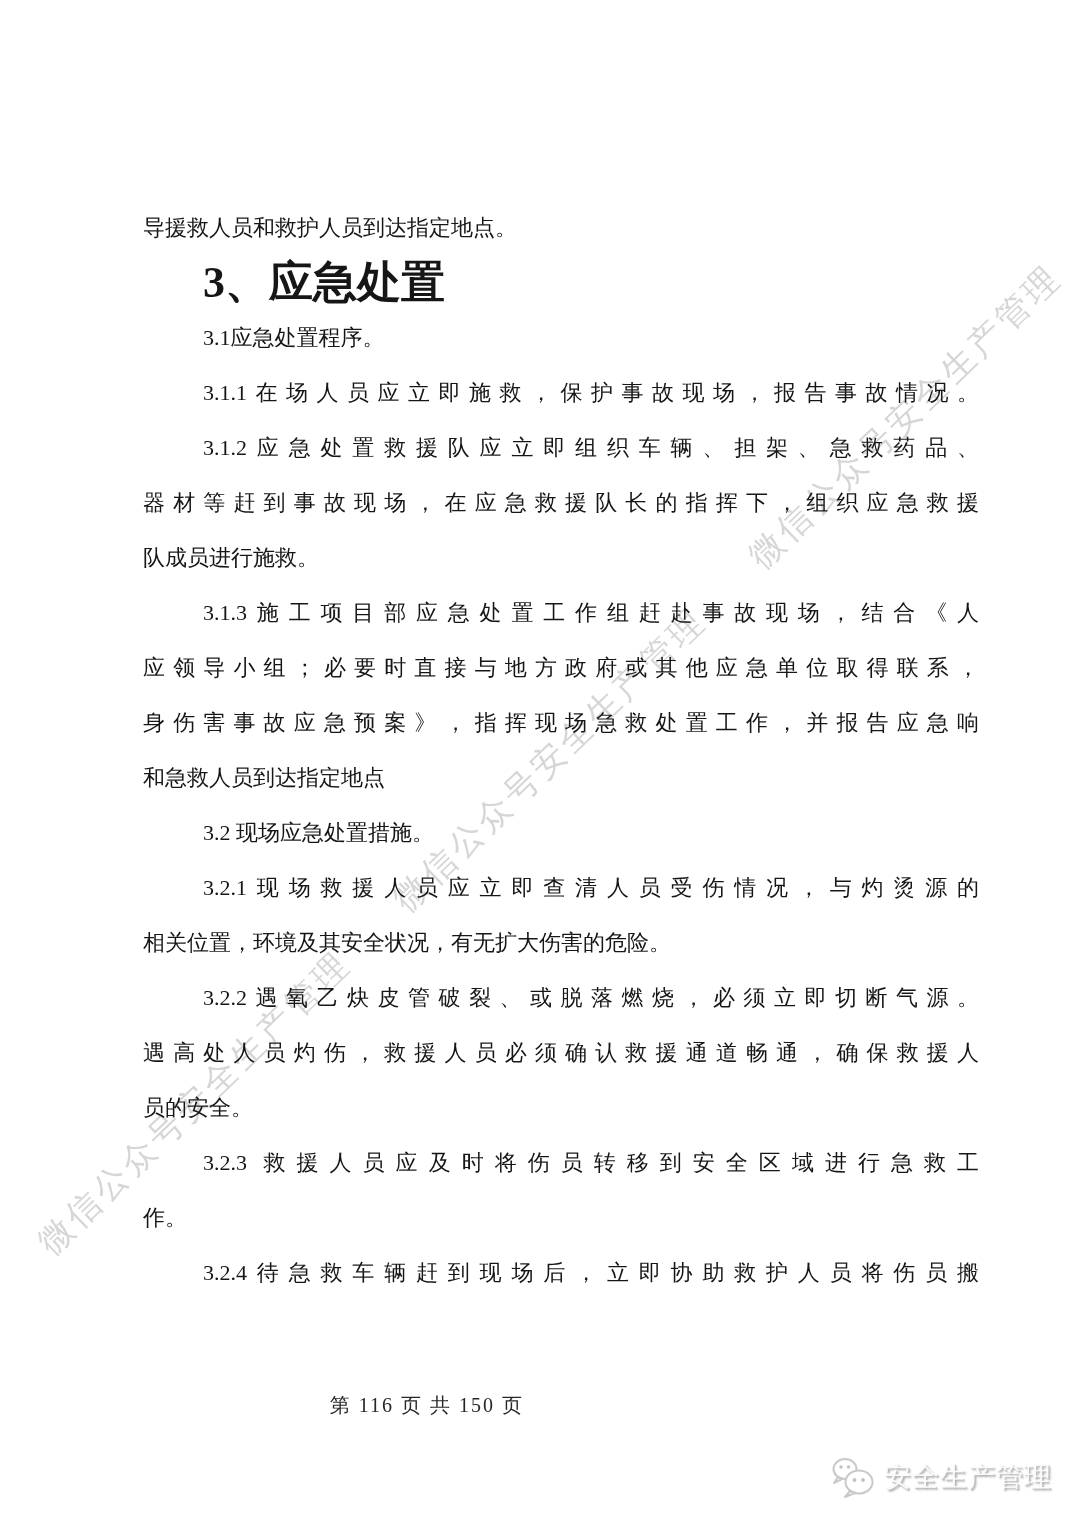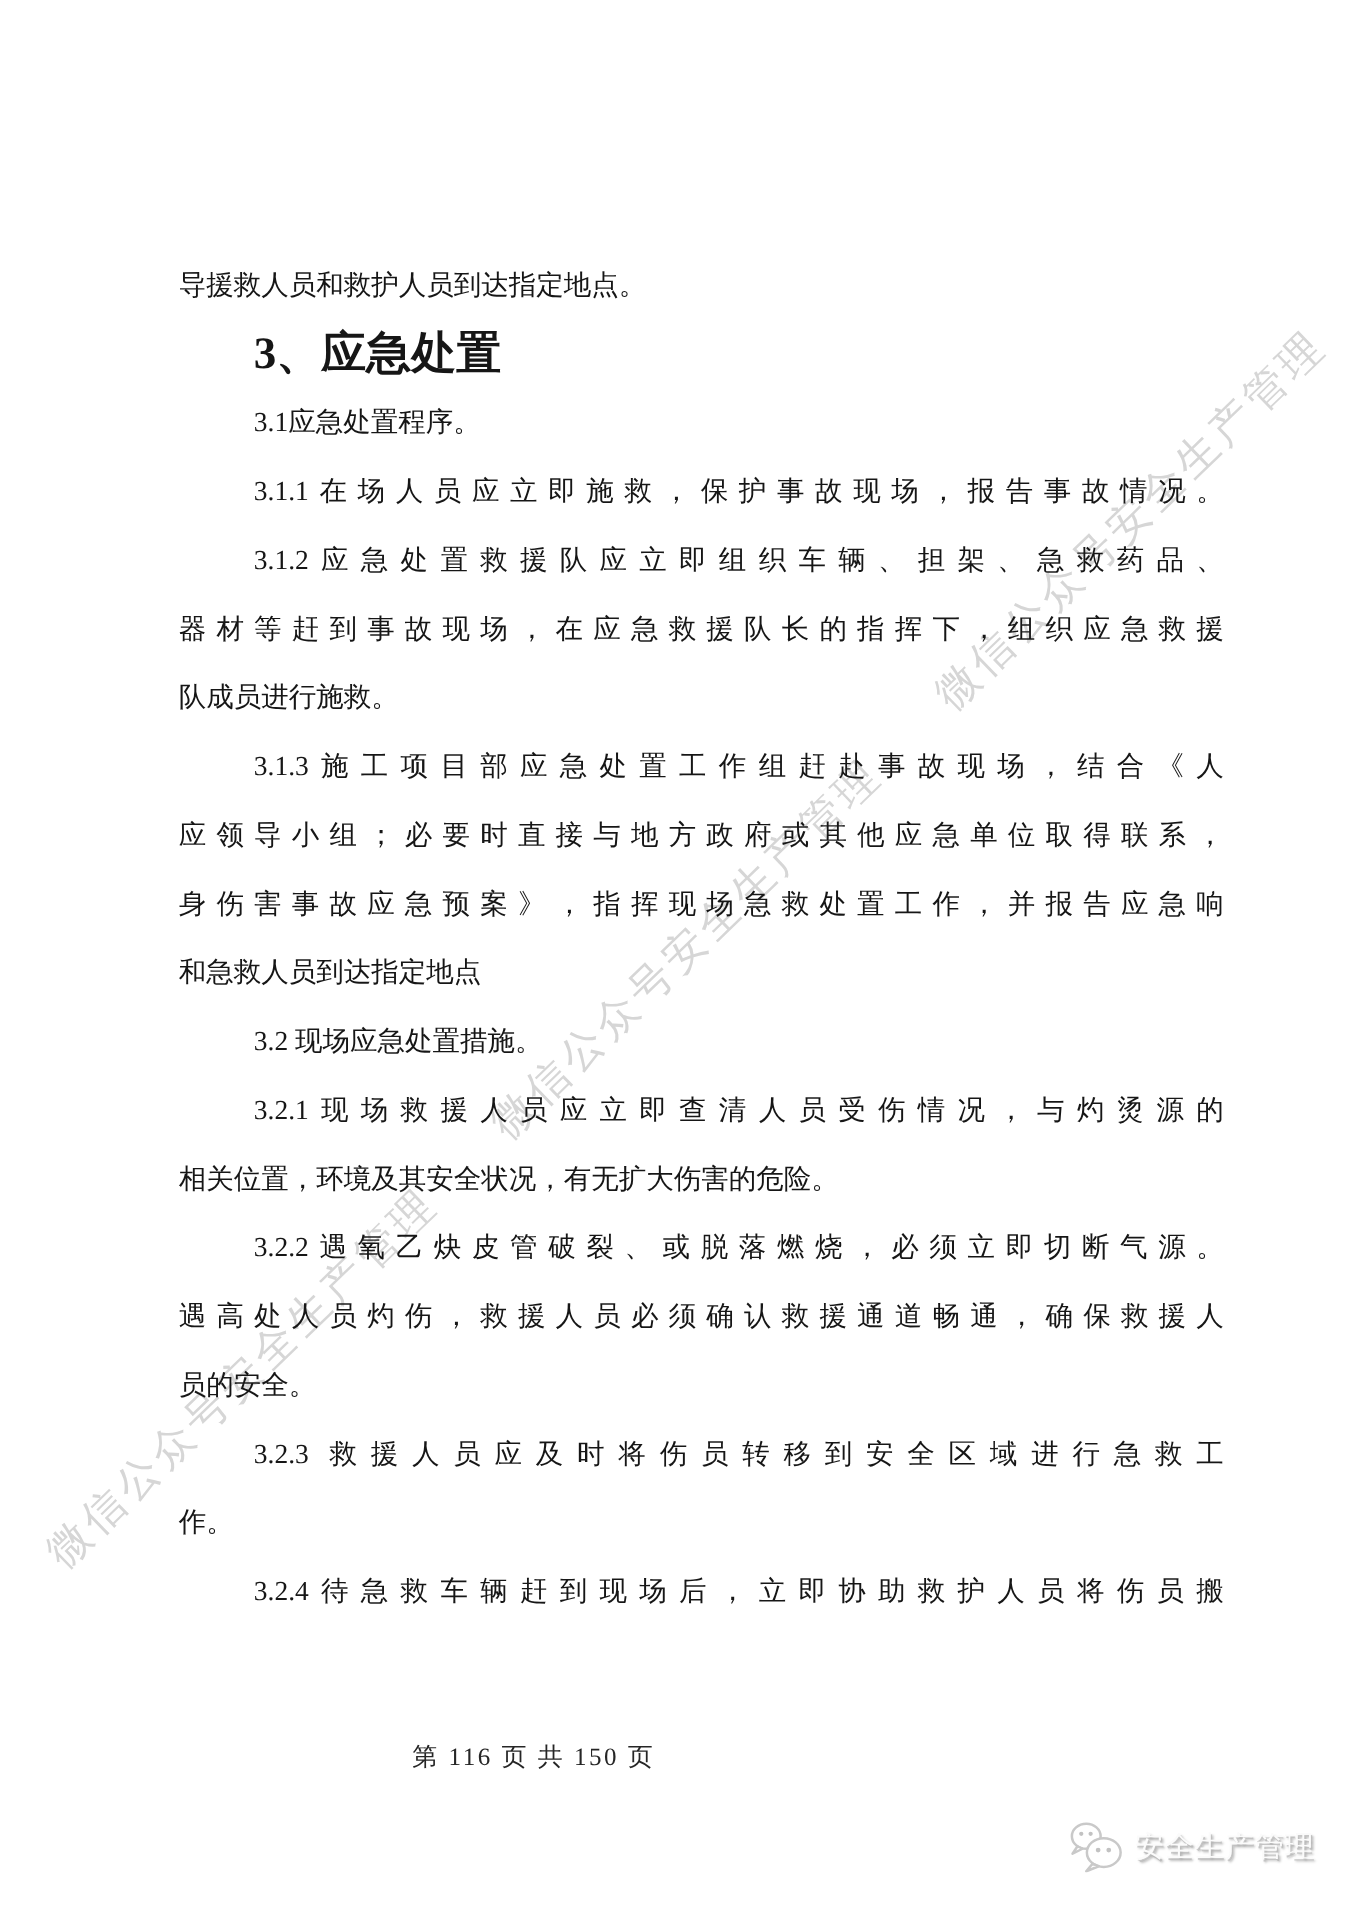--- a/index.html
+++ b/index.html
@@ -49,21 +49,21 @@
   }
   .line.just{
     white-space:normal;
     text-align:justify;
     text-align-last:justify;
     text-justify:inter-ideograph;
   }
   .line.indent{ text-indent:60px; }
   .line.head{
     font-weight:bold;
-    font-size:36px;
+    font-size:44px;
   }
 
   .page-footer{
     position:absolute;
     left:0;
     top:1392px;
     width:854px;
     text-align:center;
     font-size:20px;
     letter-spacing:2px;
@@ -74,21 +74,21 @@
   .brand{
     position:absolute;
     top:1456px;
     right:28px;
     display:flex;
     align-items:center;
     gap:8px;
     z-index:1;
   }
   .brand-label{
-    font-size:23px;
+    font-size:27px;
     letter-spacing:1px;
     color:var(--brand);
     text-shadow:2px 2px 2px var(--brand-shadow), 1px 1px 0 #cfcfcf;
     font-family:"Liberation Serif","DejaVu Serif",serif;
   }
   .wechat-icon svg{display:block;}
 </style>
 </head>
 <body>
 

